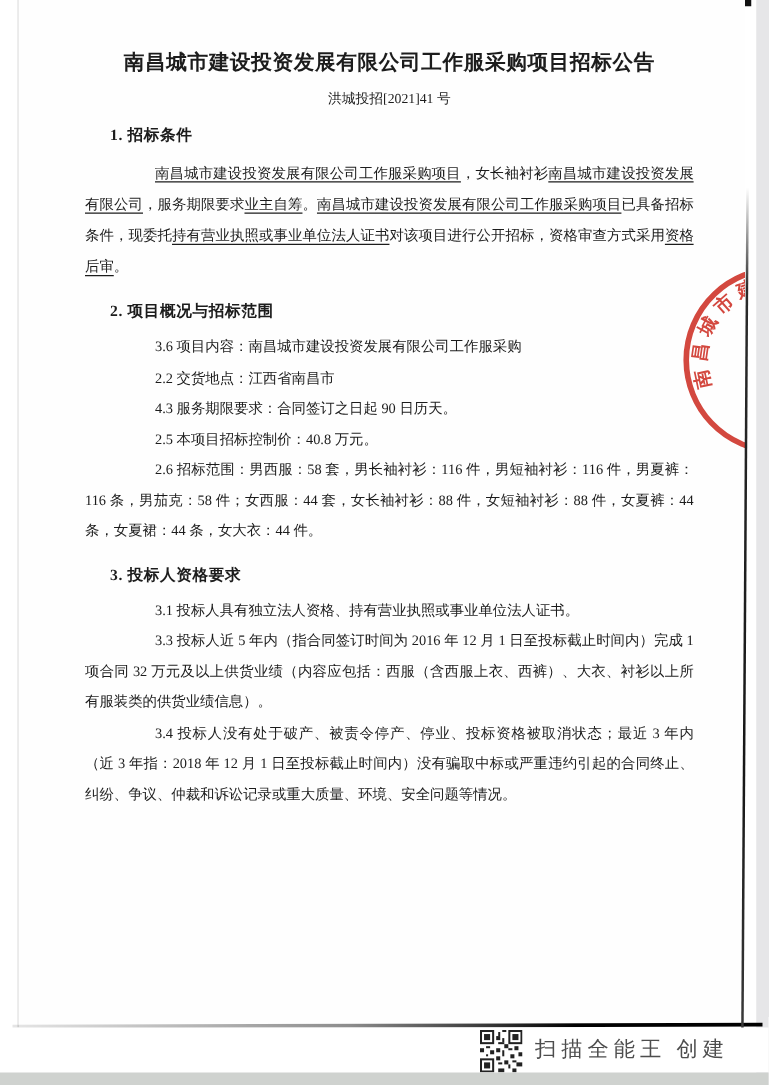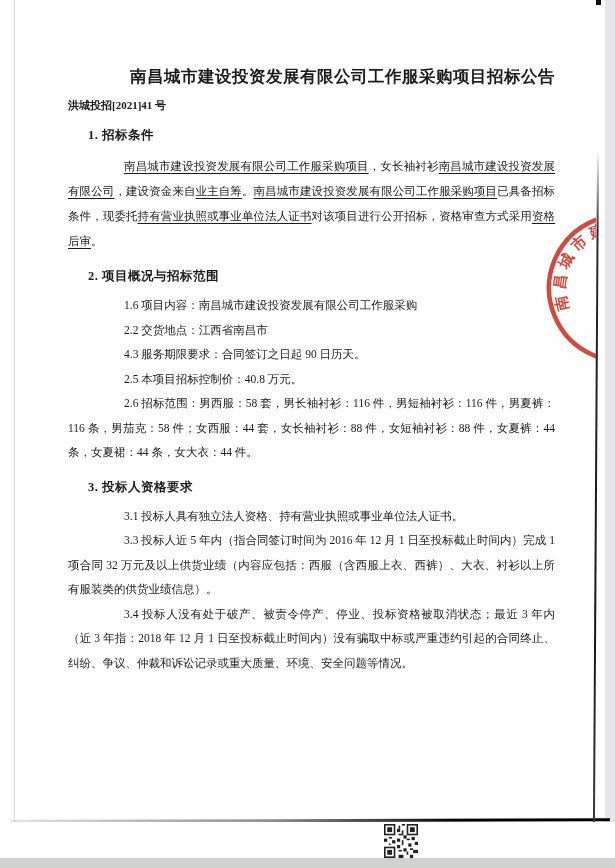--- a/index.html
+++ b/index.html
@@ -19,22 +19,22 @@
     background:linear-gradient(to right,rgba(0,0,0,.10),rgba(0,0,0,.45) 45%,#000 75%);
     transform:rotate(-0.15deg);}
   .topright-mark{position:absolute;top:0;left:588px;width:13px;height:5px;background:#111;}
   .topright-smear{position:absolute;top:1px;left:579px;width:10px;height:4px;background:#eba8b4;}
   .bottom-gray-band{position:absolute;top:858px;left:0;width:615px;height:10px;background:#cfd2cf;}
 
   
   .page{position:absolute;left:15px;top:0;width:581px;height:820px;background:#fefefe;overflow:hidden;}
 
   .doc-body{position:absolute;left:53px;top:0;width:487px;height:818px;overflow:hidden;}
-  .doc-title{margin:65px 0 0 0;text-align:right;font-size:16.5px;font-weight:bold;letter-spacing:.5px;line-height:24px;}
-  .doc-number{margin:9px 0 0 0;font-size:11px;font-weight:bold;}
+  .doc-title{margin:38px 0 0 0;text-align:center;font-size:16.5px;font-weight:bold;letter-spacing:.5px;line-height:24px;}
+  .doc-number{margin:9px 0 0 0;text-align:center;font-size:11px;font-weight:normal;}
   .sec-heading{margin:14px 0 0 20px;font-size:12.5px;font-weight:bold;letter-spacing:.5px;}
   .para{margin:10px 0 0 0;font-size:11.5px;line-height:25px;text-align:justify;text-indent:56px;}
   .items{margin:8px 0 0 0;}
   .items p{margin:0;font-size:11.5px;line-height:24.5px;text-align:justify;text-indent:56px;}
   .u{text-decoration:underline;text-underline-offset:3px;}
 
   
   .stamp{position:absolute;left:525px;top:206px;width:164px;height:164px;transform:rotate(-22deg);opacity:.92;}
 
   
@@ -51,25 +51,25 @@
 <div class="topright-smear"></div>
 <div class="topright-mark"></div>
 
 <div class="page">
 
   <div class="doc-body">
     <h1 class="doc-title">南昌城市建设投资发展有限公司工作服采购项目招标公告</h1>
     <div class="doc-number">洪城投招[2021]41 号</div>
 
     <div class="sec-heading">1. 招标条件</div>
-    <p class="para"><span class="u">南昌城市建设投资发展有限公司工作服采购项目</span><span>，女长袖衬衫</span><span class="u">南昌城市建设投资发展有限公司</span><span>，建设资金来自</span><span class="u">业主自筹</span><span>。</span><span class="u">南昌城市建设投资发展有限公司工作服采购项目</span><span>已具备招标条件，现委托</span><span class="u">持有营业执照或事业单位法人证书</span><span>对该项目进行公开招标，资格审查方式采用</span><span class="u">资格后审</span><span>。</span></p>
+    <p class="para"><span class="u">南昌城市建设投资发展有限公司工作服采购项目</span><span>，女长袖衬衫</span><span class="u">南昌城市建设投资发展有限公司</span><span>，服务期限要求</span><span class="u">业主自筹</span><span>。</span><span class="u">南昌城市建设投资发展有限公司工作服采购项目</span><span>已具备招标条件，现委托</span><span class="u">持有营业执照或事业单位法人证书</span><span>对该项目进行公开招标，资格审查方式采用</span><span class="u">资格后审</span><span>。</span></p>
 
     <div class="sec-heading">2. 项目概况与招标范围</div>
     <div class="items">
-      <p>1.6 项目内容：南昌城市建设投资发展有限公司工作服采购</p>
+      <p>3.6 项目内容：南昌城市建设投资发展有限公司工作服采购</p>
       <p>2.2 交货地点：江西省南昌市</p>
       <p>4.3 服务期限要求：合同签订之日起 90 日历天。</p>
       <p>2.5 本项目招标控制价：40.8 万元。</p>
       <p>2.6 招标范围：男西服：58 套，男长袖衬衫：116 件，男短袖衬衫：116 件，男夏裤：116 条，男茄克：58 件；女西服：44 套，女长袖衬衫：88 件，女短袖衬衫：88 件，女夏裤：44 条，女夏裙：44 条，女大衣：44 件。</p>
     </div>
 
     <div class="sec-heading">3. 投标人资格要求</div>
     <div class="items">
       <p>3.1 投标人具有独立法人资格、持有营业执照或事业单位法人证书。</p>
       <p>3.3 投标人近 5 年内（指合同签订时间为 2016 年 12 月 1 日至投标截止时间内）完成 1 项合同 32 万元及以上供货业绩（内容应包括：西服（含西服上衣、西裤）、大衣、衬衫以上所有服装类的供货业绩信息）。</p>
@@ -125,16 +125,17 @@
         <rect x="8" y="13" width="2" height="2"></rect>
         <rect x="9" y="16" width="2" height="1"></rect>
       <rect x="12" y="15" width="2" height="2"></rect>
         <rect x="14" y="17" width="1" height="2"></rect>
         <rect x="16" y="15" width="2" height="1"></rect>
       <rect x="18" y="16" width="3" height="2"></rect>
         <rect x="9" y="19" width="3" height="2"></rect>
         <rect x="16" y="19" width="2" height="2"></rect>
     </g>
   </svg>
+  <div class="scan-label">扫描全能王 创建</div>
 </div>
 
 <div class="bottom-gray-band"></div>
 <div class="page-right-edge"></div>
 
 </body></html>

